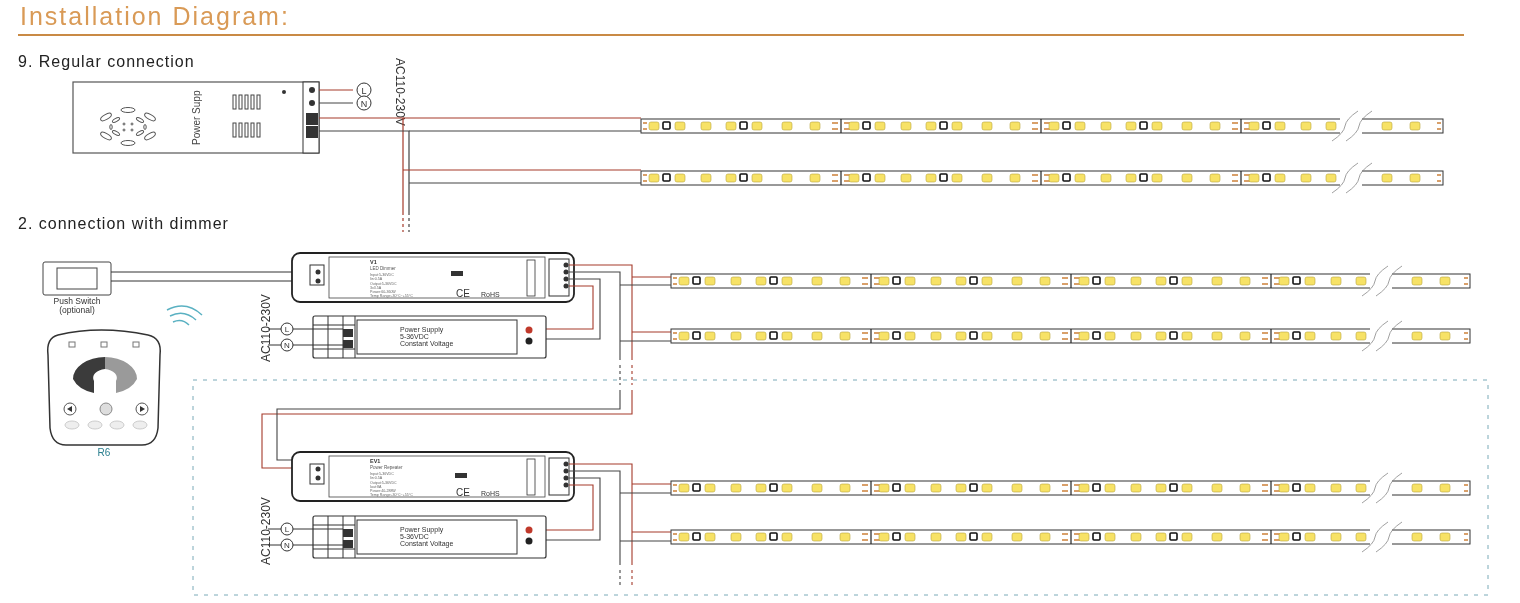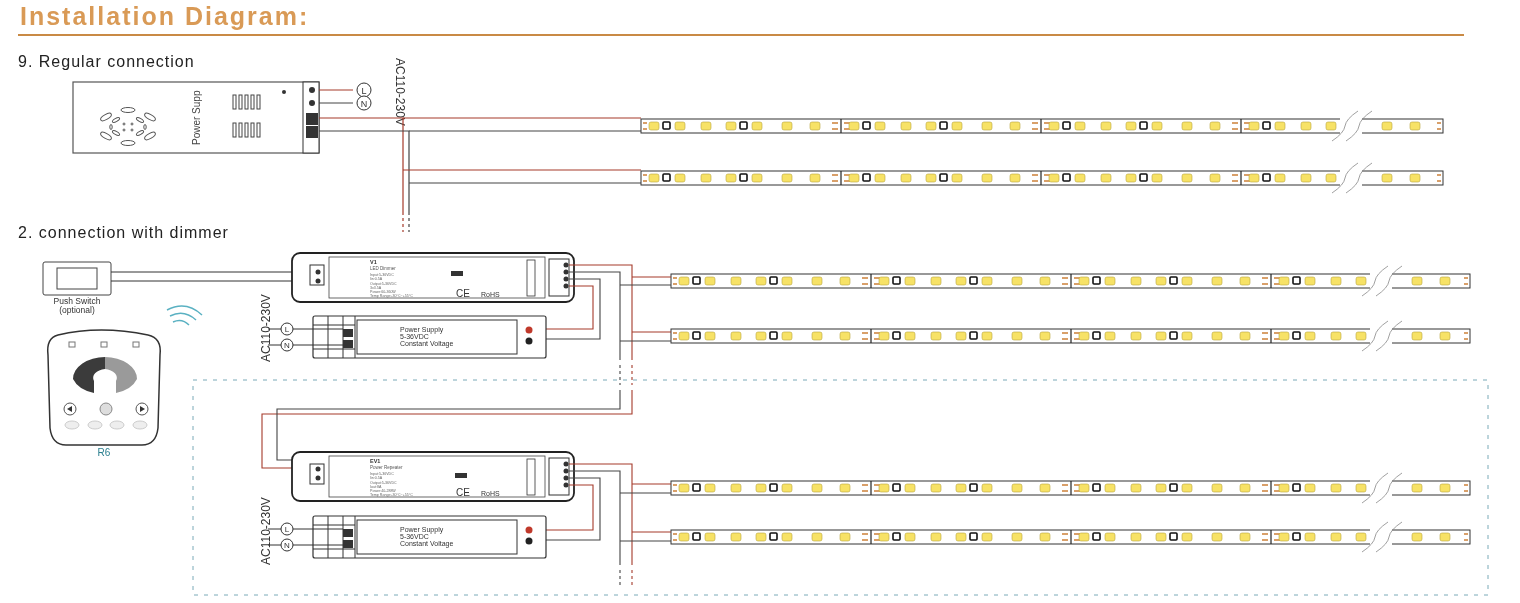--- a/index.html
+++ b/index.html
@@ -1,29 +1,29 @@
 <!DOCTYPE html>
 <html><head>
 <meta charset="utf-8">
 <style>
   html, body { margin:0; padding:0; background:#ffffff; }
   body { width:1520px; height:603px; position:relative; overflow:hidden; font-family:"Liberation Sans", sans-serif; }
-  .title { position:absolute; left:20px; top:2px; font-size:25px; font-weight:bold; color:#d99a56; letter-spacing:2px; }
+  .title { position:absolute; left:20px; top:2px; font-size:25px; font-weight:normal; color:#d99a56; letter-spacing:2px; }
   .title-rule { position:absolute; left:18px; top:34px; width:1446px; height:2px; background:#c98a45; }
   .section-label { position:absolute; font-size:16px; color:#222; letter-spacing:1px; }
   #diagram { position:absolute; left:0; top:0; }
   .small { font-family:"Liberation Sans", sans-serif; }
 </style>
 </head>
 <body>
 
 <div class="title">Installation Diagram:</div>
 <div class="title-rule"></div>
 <div class="section-label" style="left:18px;top:53px;">9. Regular connection</div>
-<div class="section-label" style="left:18px;top:224px;">2. connection with dimmer</div>
+<div class="section-label" style="left:18px;top:215px;">2. connection with dimmer</div>
 
 <svg id="diagram" width="1520" height="603" viewBox="0 0 1520 603">
 
   <g>
     <rect x="73" y="82" width="246" height="71" fill="#fff" stroke="#555" stroke-width="1.2"></rect>
     <rect x="303" y="82" width="16" height="71" fill="#fff" stroke="#333" stroke-width="1"></rect>
     <g stroke="#555" fill="none" stroke-width="1">
       <ellipse cx="128" cy="110" rx="7" ry="2.5"></ellipse>
       <ellipse cx="128" cy="143" rx="7" ry="2.5"></ellipse>
       <ellipse cx="106" cy="117" rx="6" ry="2.5" transform="rotate(-30 106 117)"></ellipse>

